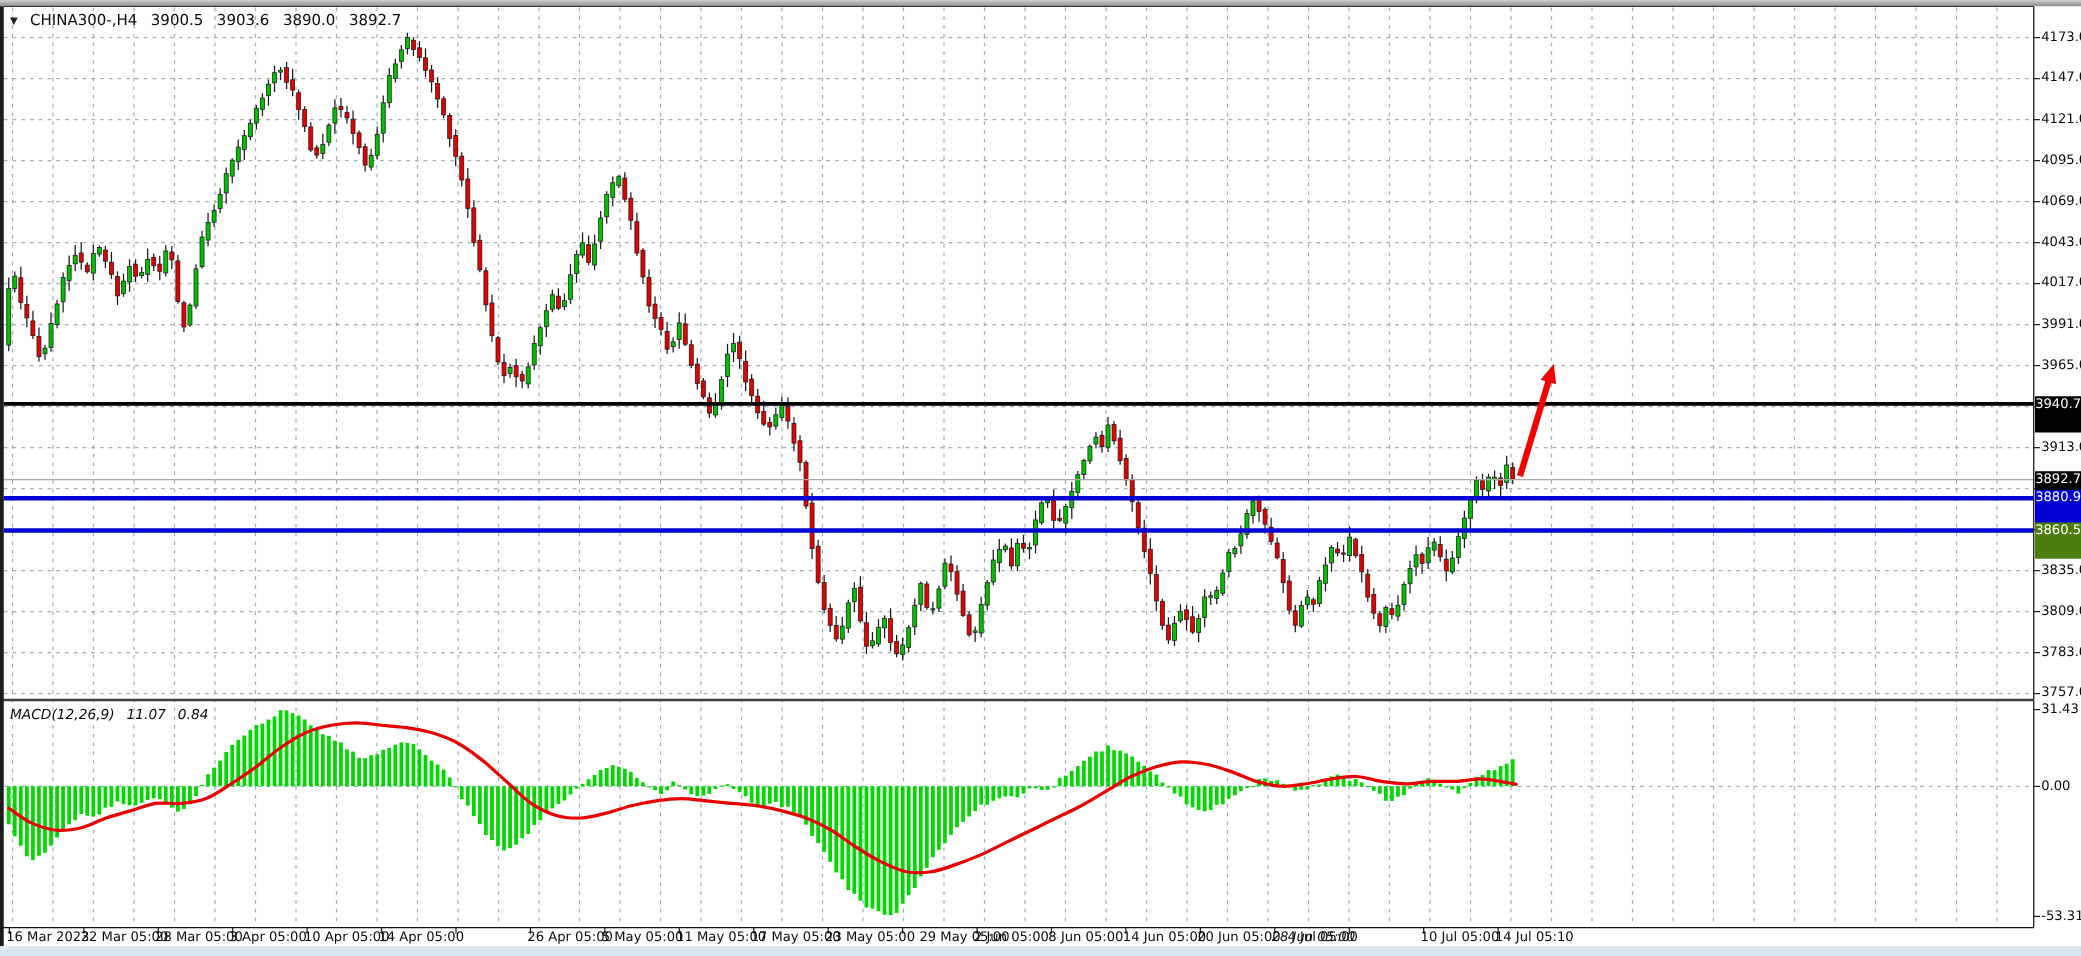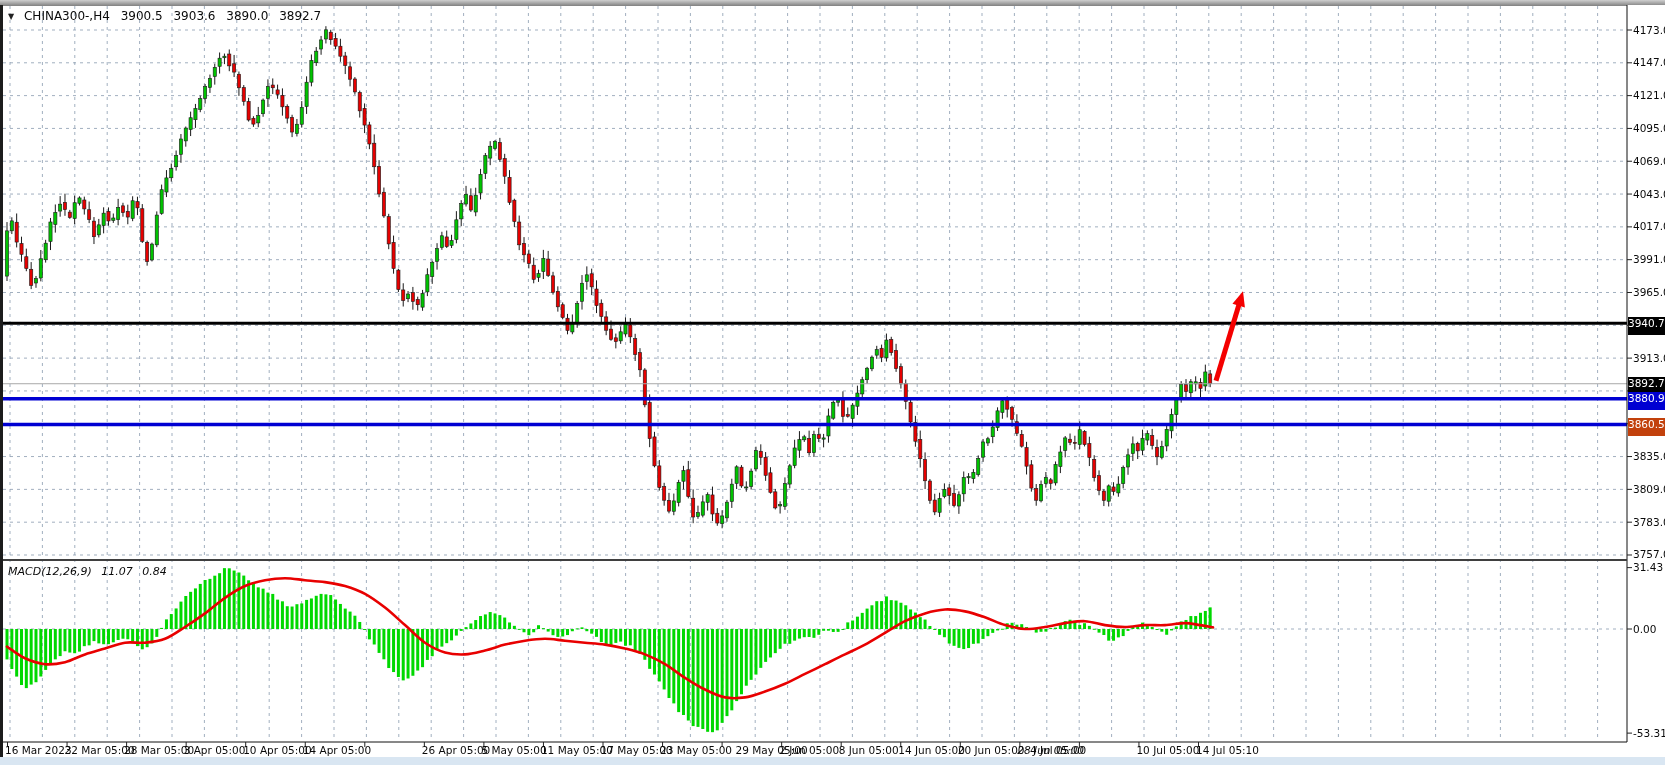--- a/index.html
+++ b/index.html
@@ -6,21 +6,21 @@
   body{width:1665px;height:765px;overflow:hidden;font-family:"DejaVu Sans","Liberation Sans",sans-serif;position:relative;}
   #win{position:absolute;left:0;top:0;width:1665px;height:765px;background:#fff;}
   .topbar{position:absolute;left:0;top:0;width:1665px;height:5px;background:linear-gradient(#cfcfcf,#8d8d8d);z-index:4;}
   .leftedge{position:absolute;left:0;top:5px;width:3px;height:752px;background:#1c1c1c;z-index:4;}
   .bottomstrip{position:absolute;left:0;top:757px;width:1665px;height:8px;background:#d9e6f2;z-index:4;}
   #cv{position:absolute;left:0;top:0;z-index:1;}
   .hdr{position:absolute;left:8px;top:9px;font-size:12px;color:#0a0a0a;z-index:6;white-space:nowrap;}
   .hdr .tri{font-size:8px;color:#222;margin-right:6px;vertical-align:1px;cursor:pointer;}
   .hdr span.v{margin-left:7px;}
   .plabel{position:absolute;left:1633px;font-size:10.5px;color:#0a0a0a;line-height:13px;white-space:nowrap;z-index:2;}
-  .badge{position:absolute;left:1628px;width:37px;height:18px;color:#fff;font-size:10.5px;line-height:13px;z-index:5;}
+  .badge{position:absolute;left:1628px;width:37px;height:29px;color:#fff;font-size:10.5px;line-height:13px;text-align:center;z-index:5;}
   .dlabel{position:absolute;top:744px;font-size:10.5px;color:#0a0a0a;white-space:nowrap;z-index:2;}
   .macdlbl{position:absolute;left:8px;top:565px;font-size:11px;color:#0a0a0a;z-index:3;white-space:nowrap;font-style:italic;}
   .macdlbl span.v{margin-left:6px;}
   .hitstrip{position:absolute;z-index:0;}
 </style>
 </head>
 <body>
 
 <div id="win">
   <div class="topbar"></div>
@@ -960,14 +960,14 @@
     <div class="dlabel" style="left: 838.7px;">8 Jun 05:00</div>
     <div class="dlabel" style="left: 898.25px;">14 Jun 05:00</div>
     <div class="dlabel" style="left: 957.8px;">20 Jun 05:00</div>
     <div class="dlabel" style="left: 1017.35px; font-style: italic;">28 Jun 05:00</div>
     <div class="dlabel" style="left: 1030px;">4 Jul 05:00</div>
     <div class="dlabel" style="left: 1136.45px;">10 Jul 05:00</div>
     <div class="dlabel" style="left: 1196px;">14 Jul 05:10</div>
     <div class="badge" style="top: 316.663px; background: rgb(0, 0, 0);">3940.7</div>
     <div class="badge" style="top: 377.239px; background: rgb(0, 0, 0);">3892.7</div>
     <div class="badge" style="top: 392.13px; background: rgb(0, 0, 210);">3880.9</div>
-    <div class="badge" style="top: 417.875px; background: #c2410c;">3860.5</div>
+    <div class="badge" style="top: 417.875px; background: #4d7c0f;">3860.5</div>
   </div>
 
 </body></html>

